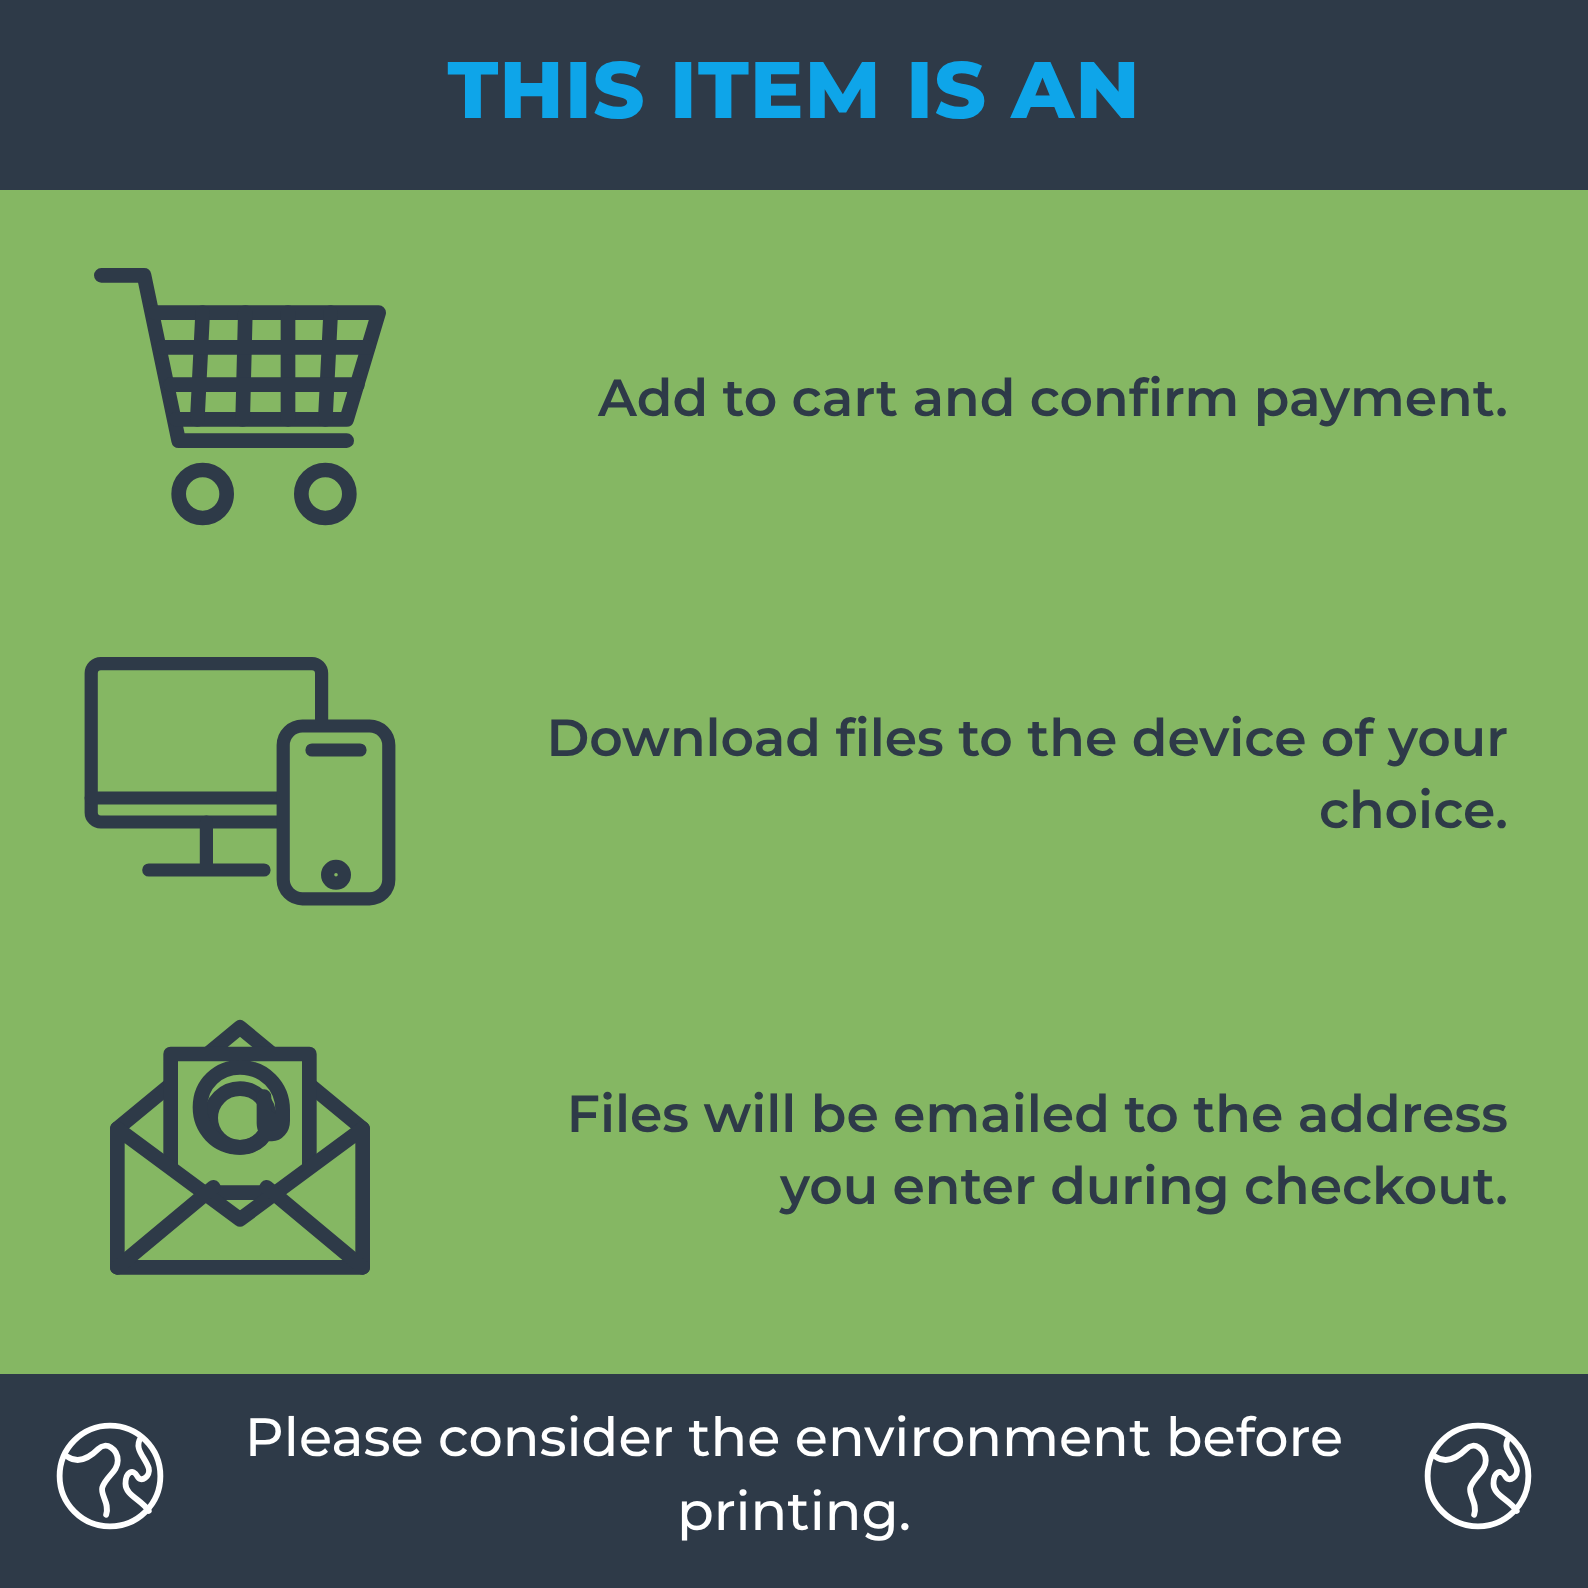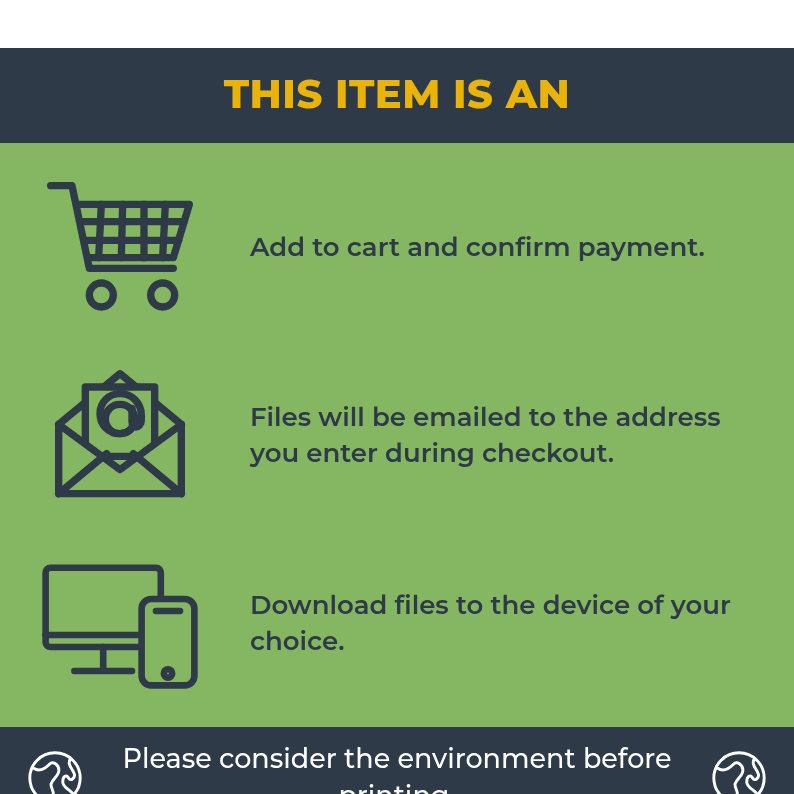--- a/index.html
+++ b/index.html
@@ -4,28 +4,27 @@
 <style>
   * { box-sizing: border-box; margin: 0; padding: 0; }
   html, body { width: 794px; height: 794px; overflow: hidden; }
   body {
     font-family: "Montserrat", "Segoe UI", Arial, sans-serif;
     display: flex;
     flex-direction: column;
   }
   .header {
     background: #2E3A48;
-    color: #eab308;
+    color: #0ea5e9;
     text-align: center;
     padding: 22px 20px 26px;
     font-weight: 800;
     font-size: 40px;
     line-height: 1.18;
     letter-spacing: 0.5px;
-    margin-top: 48px;
   }
   .main {
     background: #85B763;
     flex: 1 1 auto;
     padding: 24px 40px 24px 36px;
     display: flex;
     flex-direction: column;
     gap: 28px;
     color: #2E3A48;
   }
@@ -42,20 +41,21 @@
     justify-content: center;
     flex: 0 0 168px;
   }
   .icon-slot svg { width: 100%; height: 100%; }
   .step-text {
     font-size: 26px;
     font-weight: 600;
     line-height: 1.4;
     flex: 1 1 auto;
     color: #2E3A48;
+    text-align: right;
   }
   .footer {
     background: #2E3A48;
     color: #FFFFFF;
     display: flex;
     align-items: center;
     padding: 14px 24px 20px;
     gap: 10px;
   }
   .footer .globe {
@@ -101,52 +101,52 @@
 
         <circle cx="46" cy="96" r="9"></circle>
         <circle cx="92" cy="96" r="9"></circle>
       </svg>
     </div>
     <div class="step-text">Add to cart and confirm payment.</div>
   </div>
 
   <div class="row">
     <div class="icon-slot">
+      <svg viewBox="0 0 140 120" fill="none" stroke-width="5.5" stroke-linecap="round" stroke-linejoin="round" class="stroke-dark">
+
+        <rect x="8" y="14" width="96" height="66" rx="4"></rect>
+        <line x1="8" y1="70" x2="104" y2="70"></line>
+        <line x1="56" y1="80" x2="56" y2="98"></line>
+        <line x1="32" y1="100" x2="80" y2="100"></line>
+
+        <rect x="88" y="40" width="44" height="72" rx="8" fill="#85B763"></rect>
+        <line x1="100" y1="50" x2="120" y2="50"></line>
+        <circle cx="110" cy="102" r="3.5"></circle>
+      </svg>
+    </div>
+    <div class="step-text">Download files to the device of your choice.</div>
+  </div>
+
+  <div class="row">
+    <div class="icon-slot">
       <svg viewBox="0 0 120 120" fill="none" stroke-width="5.5" stroke-linecap="round" stroke-linejoin="round" class="stroke-dark">
 
         <path d="M14 52 L60 14 L106 52"></path>
 
         <path d="M34 24 H86 V76 H34 Z" fill="#85B763"></path>
 
         <circle cx="60" cy="48" r="11"></circle>
         <path d="M71 48 C71 55 66 59 60 59 C51 59 45 52 45 44 C45 35 52 29 60 29 C69 29 76 36 76 45 V49 C76 52 74 54 72 54 C70 54 69 52 69 50 V40"></path>
 
         <path d="M14 52 V104 H106 V52 L60 86 Z" fill="#85B763"></path>
         <path d="M14 104 L50 74"></path>
         <path d="M106 104 L70 74"></path>
       </svg>
     </div>
     <div class="step-text">Files will be emailed to the address you enter during checkout.</div>
-  </div>
-
-  <div class="row">
-    <div class="icon-slot">
-      <svg viewBox="0 0 140 120" fill="none" stroke-width="5.5" stroke-linecap="round" stroke-linejoin="round" class="stroke-dark">
-
-        <rect x="8" y="14" width="96" height="66" rx="4"></rect>
-        <line x1="8" y1="70" x2="104" y2="70"></line>
-        <line x1="56" y1="80" x2="56" y2="98"></line>
-        <line x1="32" y1="100" x2="80" y2="100"></line>
-
-        <rect x="88" y="40" width="44" height="72" rx="8" fill="#85B763"></rect>
-        <line x1="100" y1="50" x2="120" y2="50"></line>
-        <circle cx="110" cy="102" r="3.5"></circle>
-      </svg>
-    </div>
-    <div class="step-text">Download files to the device of your choice.</div>
   </div>
 
 </div>
 
 <div class="footer">
   <div class="globe">
     <svg viewBox="0 0 64 64" fill="none" stroke-width="3" stroke-linecap="round" stroke-linejoin="round" class="stroke-light">
       <circle cx="32" cy="32" r="26"></circle>
       <path d="M10 22 C16 26 22 22 26 18 C30 14 36 18 36 24 C36 30 30 32 28 38 C27 42 32 46 30 52"></path>
       <path d="M48 12 C44 18 50 22 52 28 C53 32 48 36 46 32 C44 28 40 30 40 36 C40 42 48 44 52 50"></path>

